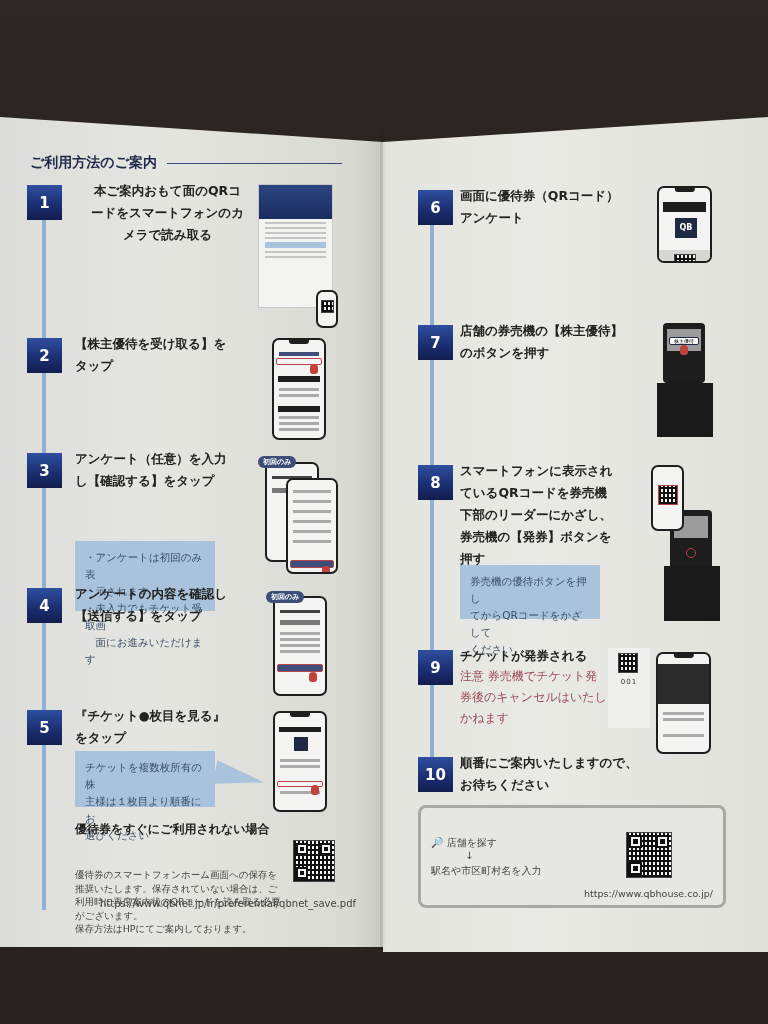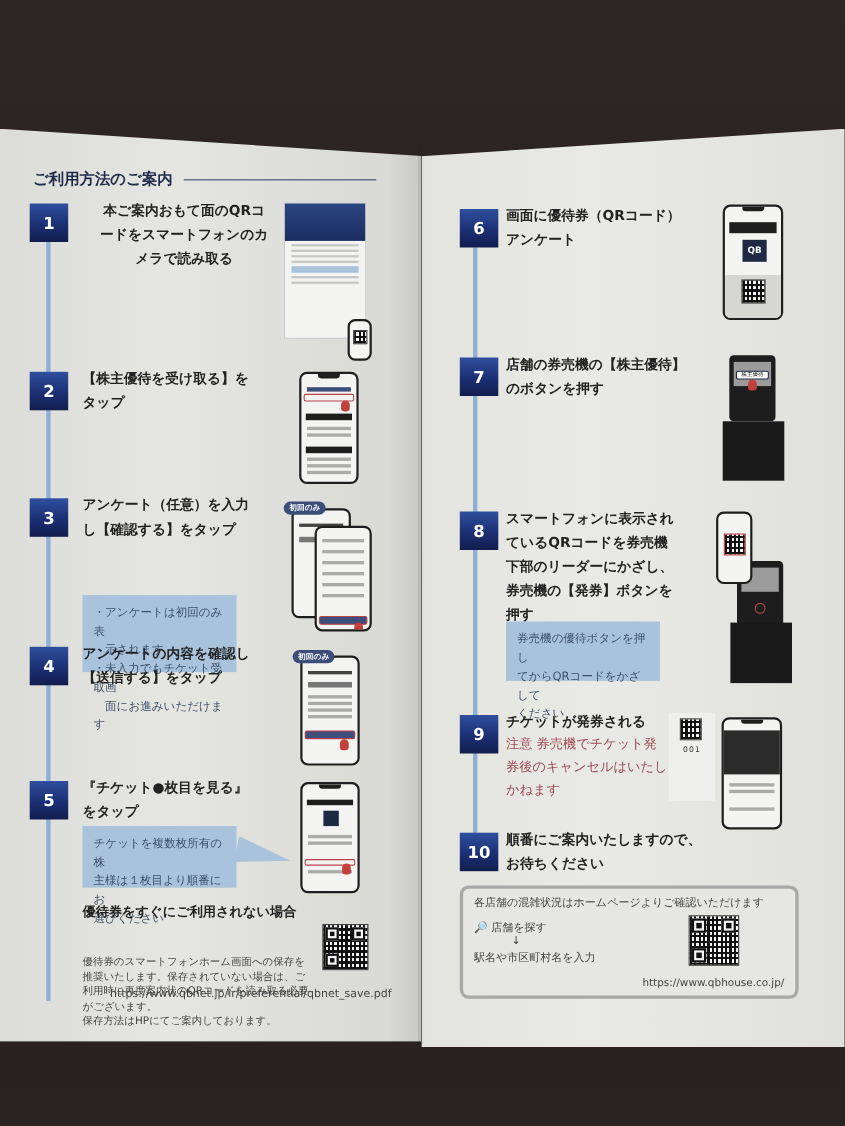--- a/index.html
+++ b/index.html
@@ -244,21 +244,21 @@
 <div class="qr" style="left:293px;top:840px;width:42px;height:42px;">
   <div class="fp" style="left:2px;top:2px;"></div>
     <div class="fp" style="right:2px;top:2px;"></div>
     <div class="fp" style="left:2px;bottom:2px;"></div>
 </div>
 <div class="save-url">https://www.qbnet.jp/ir/preferential/qbnet_save.pdf</div>
 
 <div class="num" style="left:418px;top:190px;">6</div>
 <div class="step-text" style="left:460px;top:185px;">画面に優待券（QRコード）
 アンケート</div>
-<div class="phone" style="left:657px;top:186px;width:55px;height:105px;">
+<div class="phone" style="left:657px;top:186px;width:55px;height:77px;">
   <div class="notch"></div>
   <div class="blk" style="top:14px;height:10px;"></div>
   <div style="position:absolute;left:16px;top:30px;width:22px;height:20px;background:#1e2a44;color:#fff;font-size:8px;font-weight:bold;text-align:center;line-height:20px;">QB</div>
   <div style="position:absolute;left:0;top:62px;width:100%;height:40px;background:#d6d6d3;"></div>
   <div class="qr" style="left:15px;top:66px;width:22px;height:22px;"></div>
 </div>
 
 <div class="num" style="left:418px;top:325px;">7</div>
 <div class="step-text" style="left:460px;top:320px;">店舗の券売機の【株主優待】
 のボタンを押す</div>
@@ -302,21 +302,20 @@
   <div class="bar" style="top:58px;"></div>
     <div class="bar" style="top:64px;"></div>
     <div class="bar" style="top:80px;"></div>
 </div>
 
 <div class="num" style="left:418px;top:757px;">10</div>
 <div class="step-text" style="left:460px;top:752px;">順番にご案内いたしますので、
 お待ちください</div>
 
 <div class="info-box">
-  <div class="t">各店舗の混雑状況はホームページよりご確認いただけます</div>
   <div class="s1">🔎 店舗を探す</div>
   <div class="arr">↓</div>
   <div class="s2">駅名や市区町村名を入力</div>
   <div class="qr" style="left:205px;top:24px;width:46px;height:46px;">
     <div class="fp" style="left:2px;top:2px;"></div>
       <div class="fp" style="right:2px;top:2px;"></div>
       <div class="fp" style="left:2px;bottom:2px;"></div>
   </div>
   <div class="url">https://www.qbhouse.co.jp/</div>
 </div>

